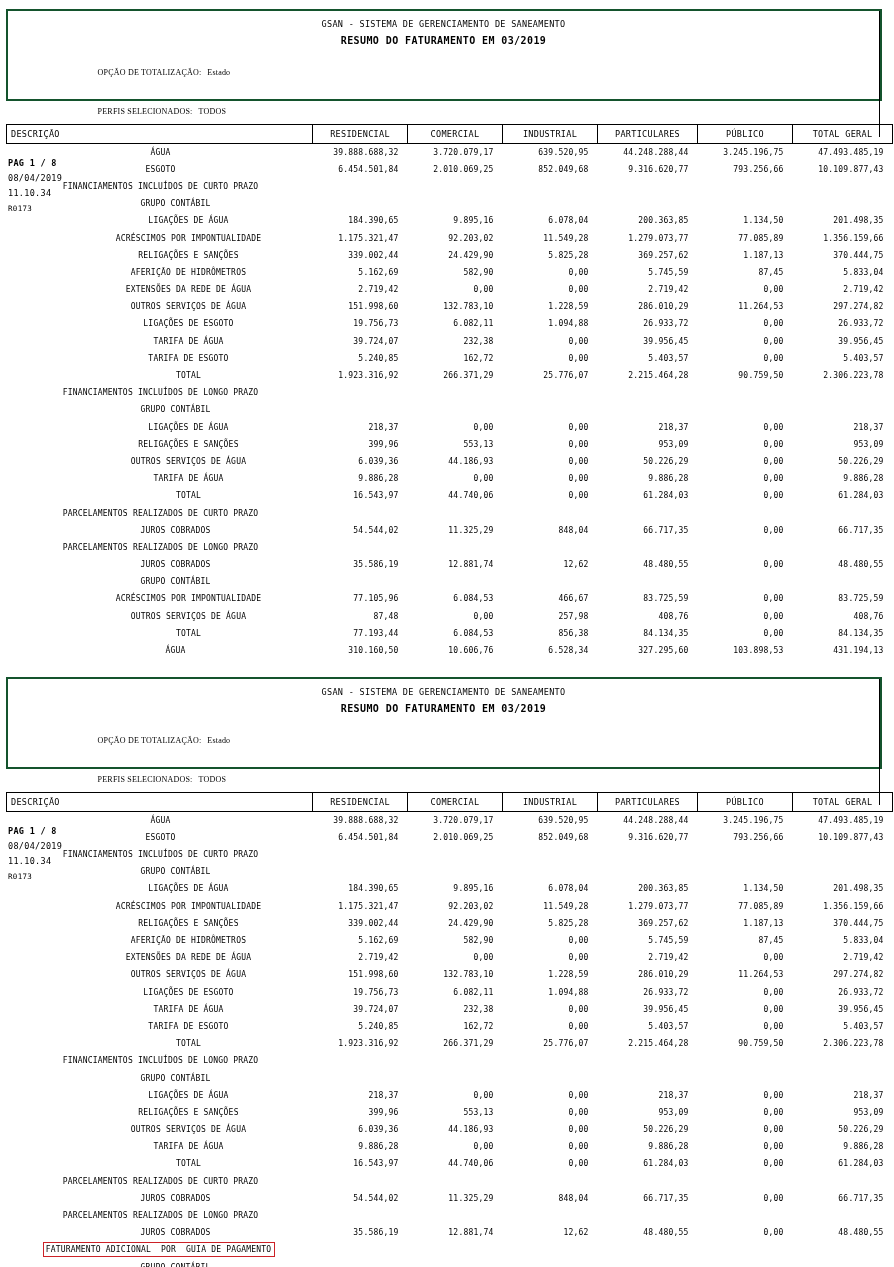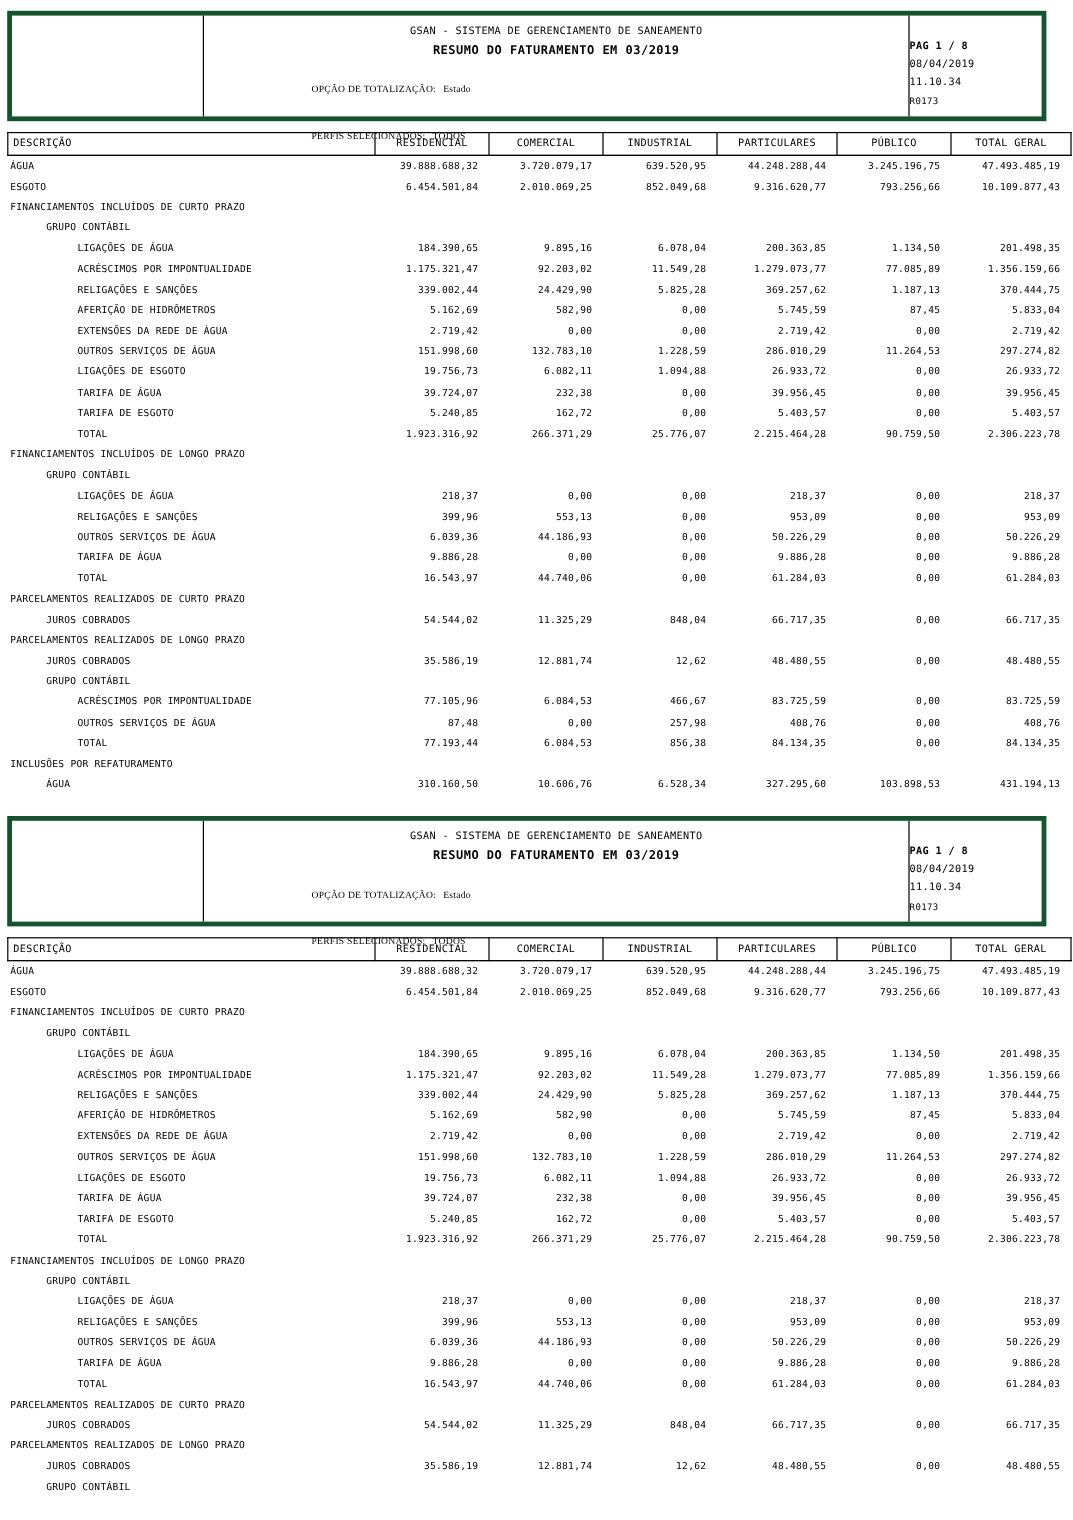--- a/index.html
+++ b/index.html
@@ -19,23 +19,24 @@
 
   .report {
     width: 894px;
     padding: 0 6px;
   }
   .report.second { margin-top: 18px; }
 
   
   .header-box {
     display: flex;
-    border: 4px solid #14532d;
+    border: 2px solid #14532d;
     height: 92px;
-    margin: 9px 16px 0 0;
+    margin: 9px 6px 0 0;
+    flex-direction: column;
   }
   .hdr-left {
     width: 160px;
     border-right: 1px solid #000;
   }
   .hdr-mid {
     flex: 1;
     position: relative;
     border-right: 1px solid #000;
     padding: 8px 0 0 0;
@@ -71,21 +72,21 @@
     line-height: 15px;
     letter-spacing: 0.3px;
   }
   .hdr-right .r-pag  { font-weight: bold; }
   .hdr-right .r-rel  { font-size: 7.5px; }
 
   
   table.rpt {
     width: 100%;
     border-collapse: collapse;
-    margin-top: 9px;
+    margin-top: 23px;
     table-layout: fixed;
   }
   table.rpt th, table.rpt td {
     padding: 0;
     font-weight: normal;
   }
   thead th {
     border: 1px solid #000;
     height: 19px;
     font-size: 8.5px;
@@ -104,21 +105,21 @@
   col.w-num-wide { width: 100px; }
 
   tbody td {
     font-size: 8px;
     letter-spacing: 0.2px;
     height: 17.2px;
     vertical-align: middle;
     white-space: pre;
   }
   tbody td.desc {
-    text-align: left;
+    text-align: center;
   }
   tbody td.num {
     text-align: right;
     padding-right: 9px;
   }
   tbody tr.lvl1 td.desc  { padding-left: 2px; }
   tbody tr.lvl2 td.desc  { padding-left: 32px; }
   tbody tr.lvl3 td.desc  { padding-left: 58px; }
 
   
@@ -431,29 +432,20 @@
         </tr>
         <tr class="lvl3">
           <td class="desc">TOTAL</td>
           <td class="num">77.193,44</td>
           <td class="num">6.084,53</td>
           <td class="num">856,38</td>
           <td class="num">84.134,35</td>
           <td class="num">0,00</td>
           <td class="num">84.134,35</td>
         </tr>
-        <tr class="lvl1">
-          <td class="desc">INCLUSÕES POR REFATURAMENTO</td>
-          <td class="num"></td>
-          <td class="num"></td>
-          <td class="num"></td>
-          <td class="num"></td>
-          <td class="num"></td>
-          <td class="num"></td>
-        </tr>
         <tr class="lvl2">
           <td class="desc">ÁGUA</td>
           <td class="num">310.160,50</td>
           <td class="num">10.606,76</td>
           <td class="num">6.528,34</td>
           <td class="num">327.295,60</td>
           <td class="num">103.898,53</td>
           <td class="num">431.194,13</td>
         </tr>
       </tbody>
@@ -722,20 +714,29 @@
         </tr>
         <tr class="lvl2">
           <td class="desc">JUROS COBRADOS</td>
           <td class="num">35.586,19</td>
           <td class="num">12.881,74</td>
           <td class="num">12,62</td>
           <td class="num">48.480,55</td>
           <td class="num">0,00</td>
           <td class="num">48.480,55</td>
         </tr>
+        <tr class="lvl1">
+          <td class="desc"><span class="hl-wrap" style="border-color: rgb(204, 33, 39);">FATURAMENTO ADICIONAL  POR  GUIA DE PAGAMENTO</span></td>
+          <td class="num"></td>
+          <td class="num"></td>
+          <td class="num"></td>
+          <td class="num"></td>
+          <td class="num"></td>
+          <td class="num"></td>
+        </tr>
         <tr class="lvl2">
           <td class="desc">GRUPO CONTÁBIL</td>
           <td class="num"></td>
           <td class="num"></td>
           <td class="num"></td>
           <td class="num"></td>
           <td class="num"></td>
           <td class="num"></td>
         </tr>
       </tbody>

